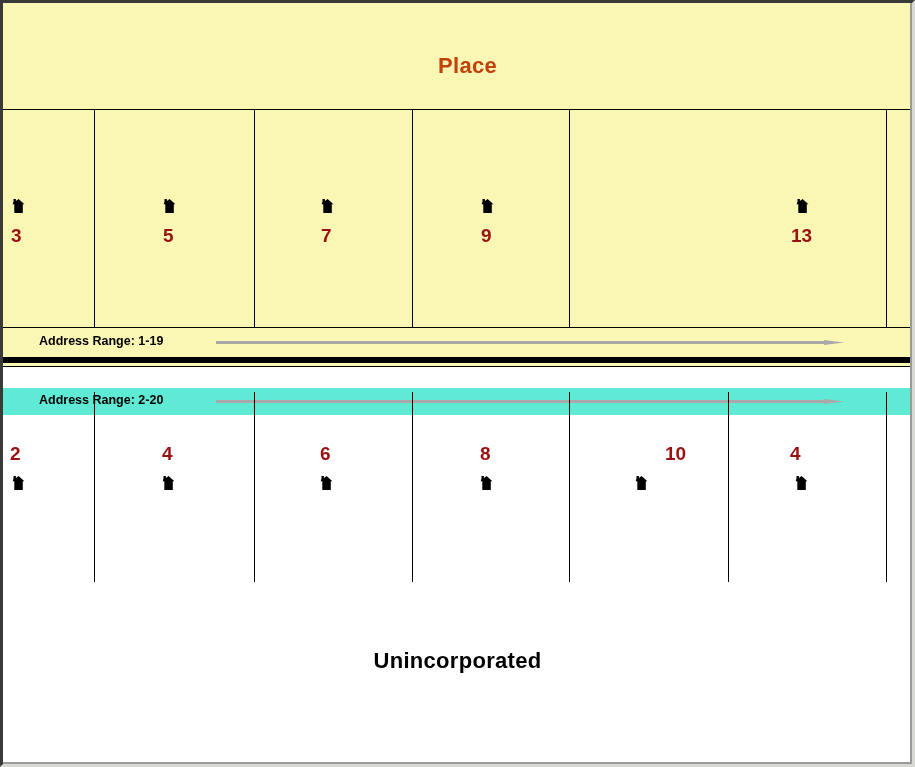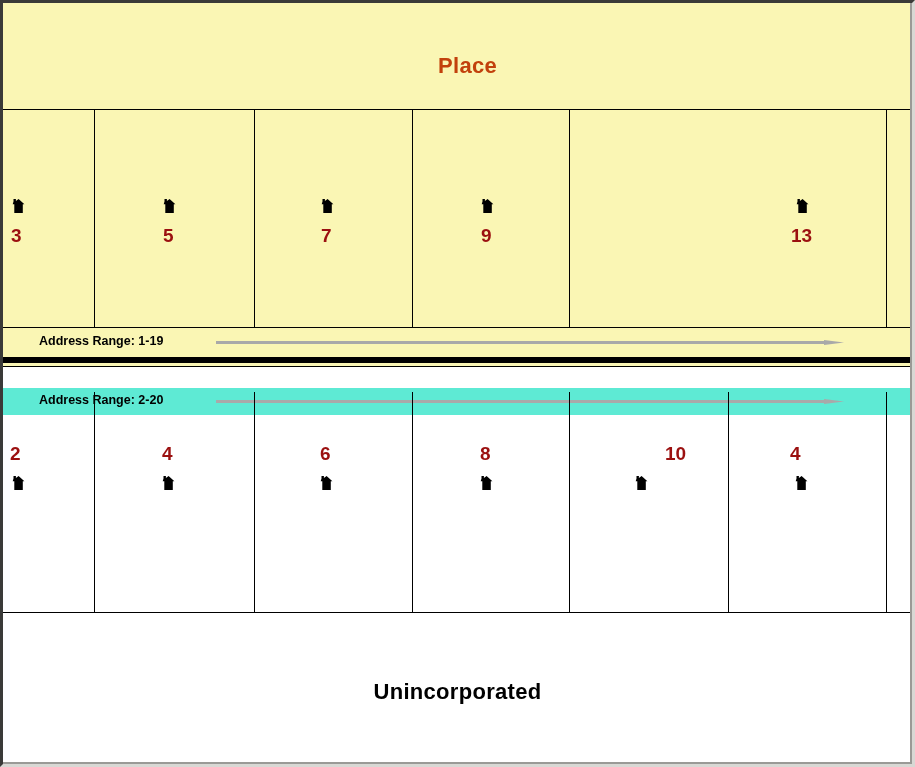--- a/index.html
+++ b/index.html
@@ -133,21 +133,21 @@
     top: 11px;
     width: 628px;
     height: 5px;
   }
   .range-arrow svg { display: block; }
 
   
   .uninc-zone {
     position: absolute;
     left: 3px;
-    top: 613px;
+    top: 582px;
     width: 909px;
     height: 151px;
     background: #ffffff;
   }
   .uninc-title {
     position: absolute;
     left: 0; top: 66px;
     width: 909px;
     text-align: center;
     font-size: 22px;

